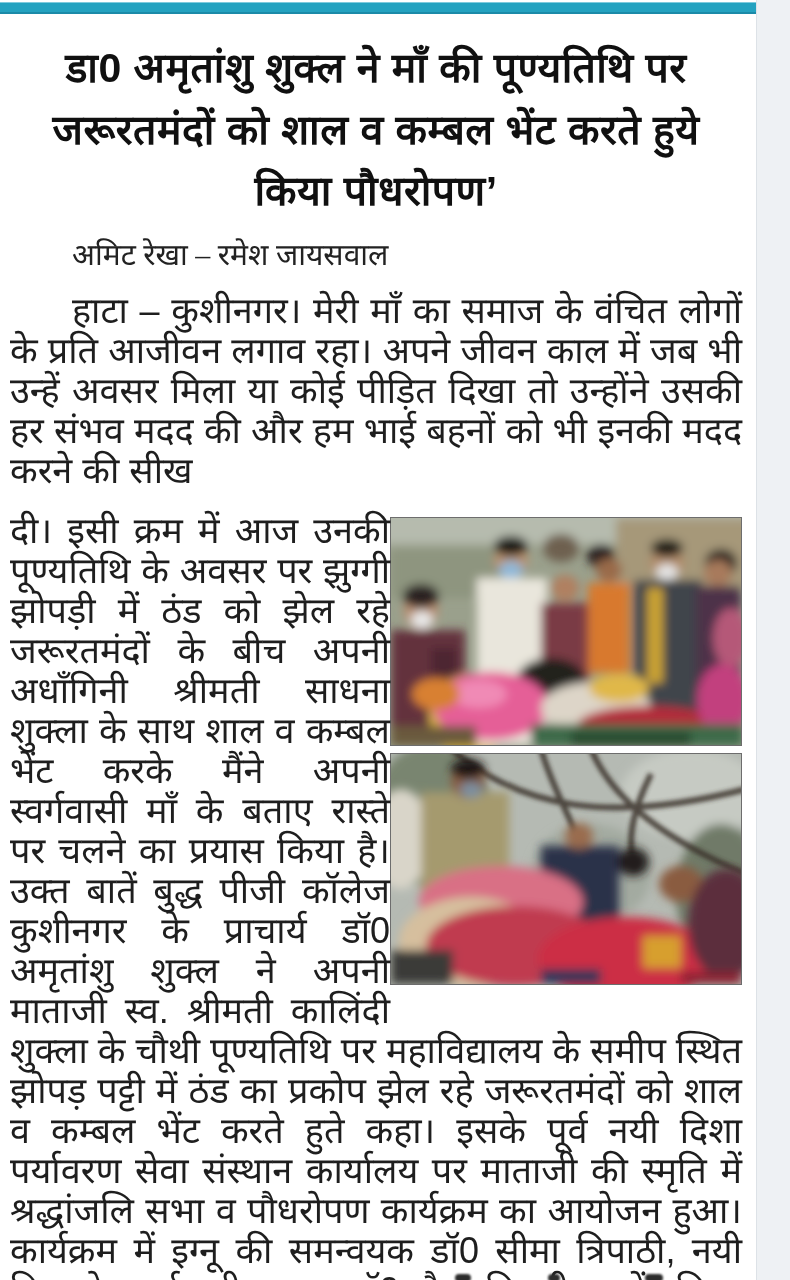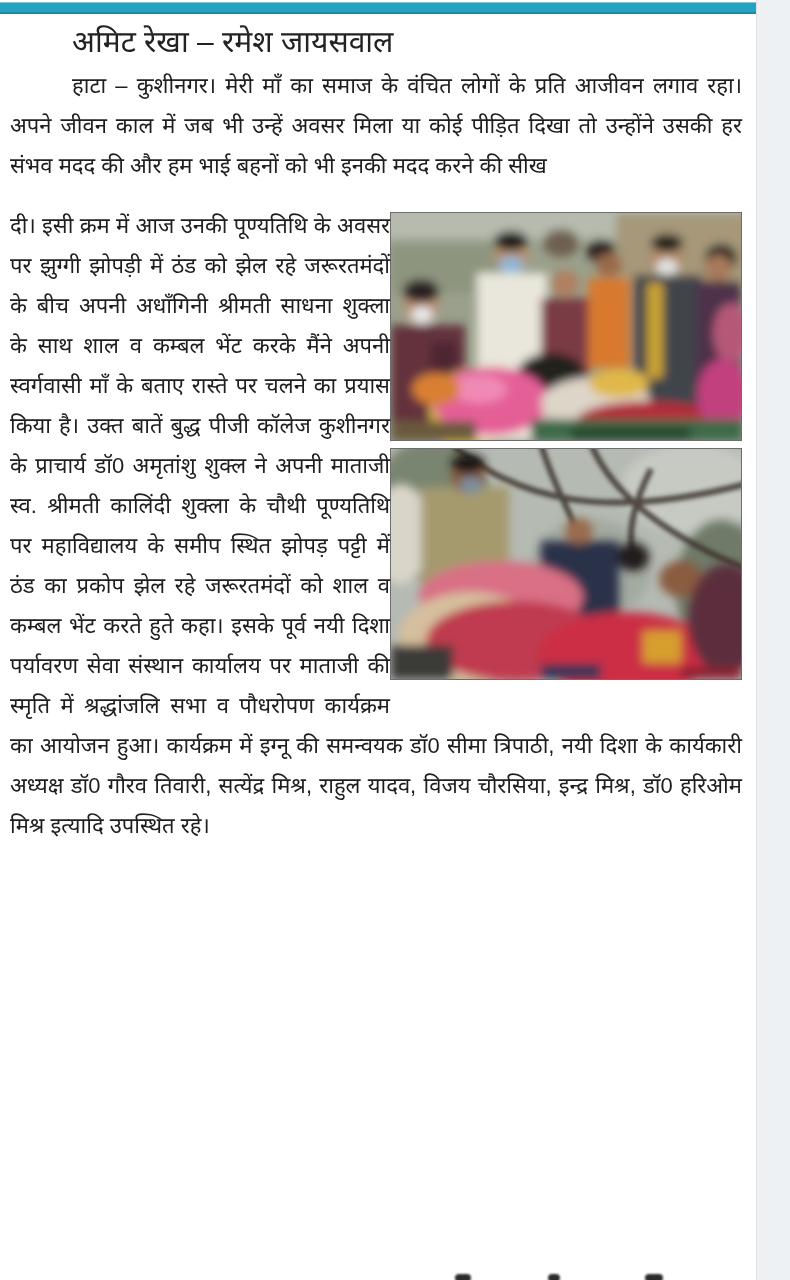--- a/index.html
+++ b/index.html
@@ -20,24 +20,24 @@
   .content {
     position:absolute; top:14px; left:0; width:756px;
     padding:8px 14px 0 10px; box-sizing:border-box;
   }
   .headline {
     margin:16px 4px 12px 4px; text-align:center;
     font-size:41px; line-height:1.5; font-weight:700; color:#101010;
     letter-spacing:0.5px;
   }
   .byline {
-    margin:0 0 4px 62px; font-size:30px; line-height:40px; color:#222;
+    margin:0 0 16px 62px; font-size:30px; line-height:40px; color:#222;font-family:Liberation Serif, serif;
   }
   .lead, .bodytext {
-    font-size:22px; line-height:40px; text-align:justify;
+    font-size:36px; line-height:40px; text-align:justify;
     margin:0; color:#1e1e1e;
   }
   .lead { text-indent:62px; margin-top:4px; }
   .flow { margin-top:20px; }
   .flow::after { content:""; display:block; clear:both; }
   .photos {
     float:right; width:352px; margin:6px 0 8px 12px;
     display:flex; flex-direction:column; gap:7px;
   }
   .photo { width:350px; border:1px solid #6d6d6d; background:#999; }
@@ -54,20 +54,21 @@
 </head>
 <body>
 
 <div class="page">
 
   <div class="top-bar"></div>
   <div class="edge-strip"></div>
 
   <div class="content">
 
+    <h1 class="headline">डा0 अमृतांशु शुक्ल ने माँ की पूण्यतिथि पर जरूरतमंदों को शाल व कम्बल भेंट करते हुये किया पौधरोपण’</h1>
 
     <p class="byline">अमिट रेखा – रमेश जायसवाल</p>
 
     <p class="lead">हाटा –  कुशीनगर। मेरी माँ का समाज के वंचित लोगों के प्रति आजीवन लगाव रहा। अपने जीवन काल में जब भी उन्हें अवसर मिला या कोई पीड़ित दिखा तो उन्होंने उसकी हर संभव मदद की और हम भाई बहनों को भी इनकी मदद करने की सीख</p>
 
     <div class="flow">
 
       <figure class="photos" style="margin-block:6px 8px; margin-inline:0 0;">
 
         <div class="photo" role="img" aria-label="Masked people standing behind a table piled with pink, red and yellow shawls and blankets for distribution">

